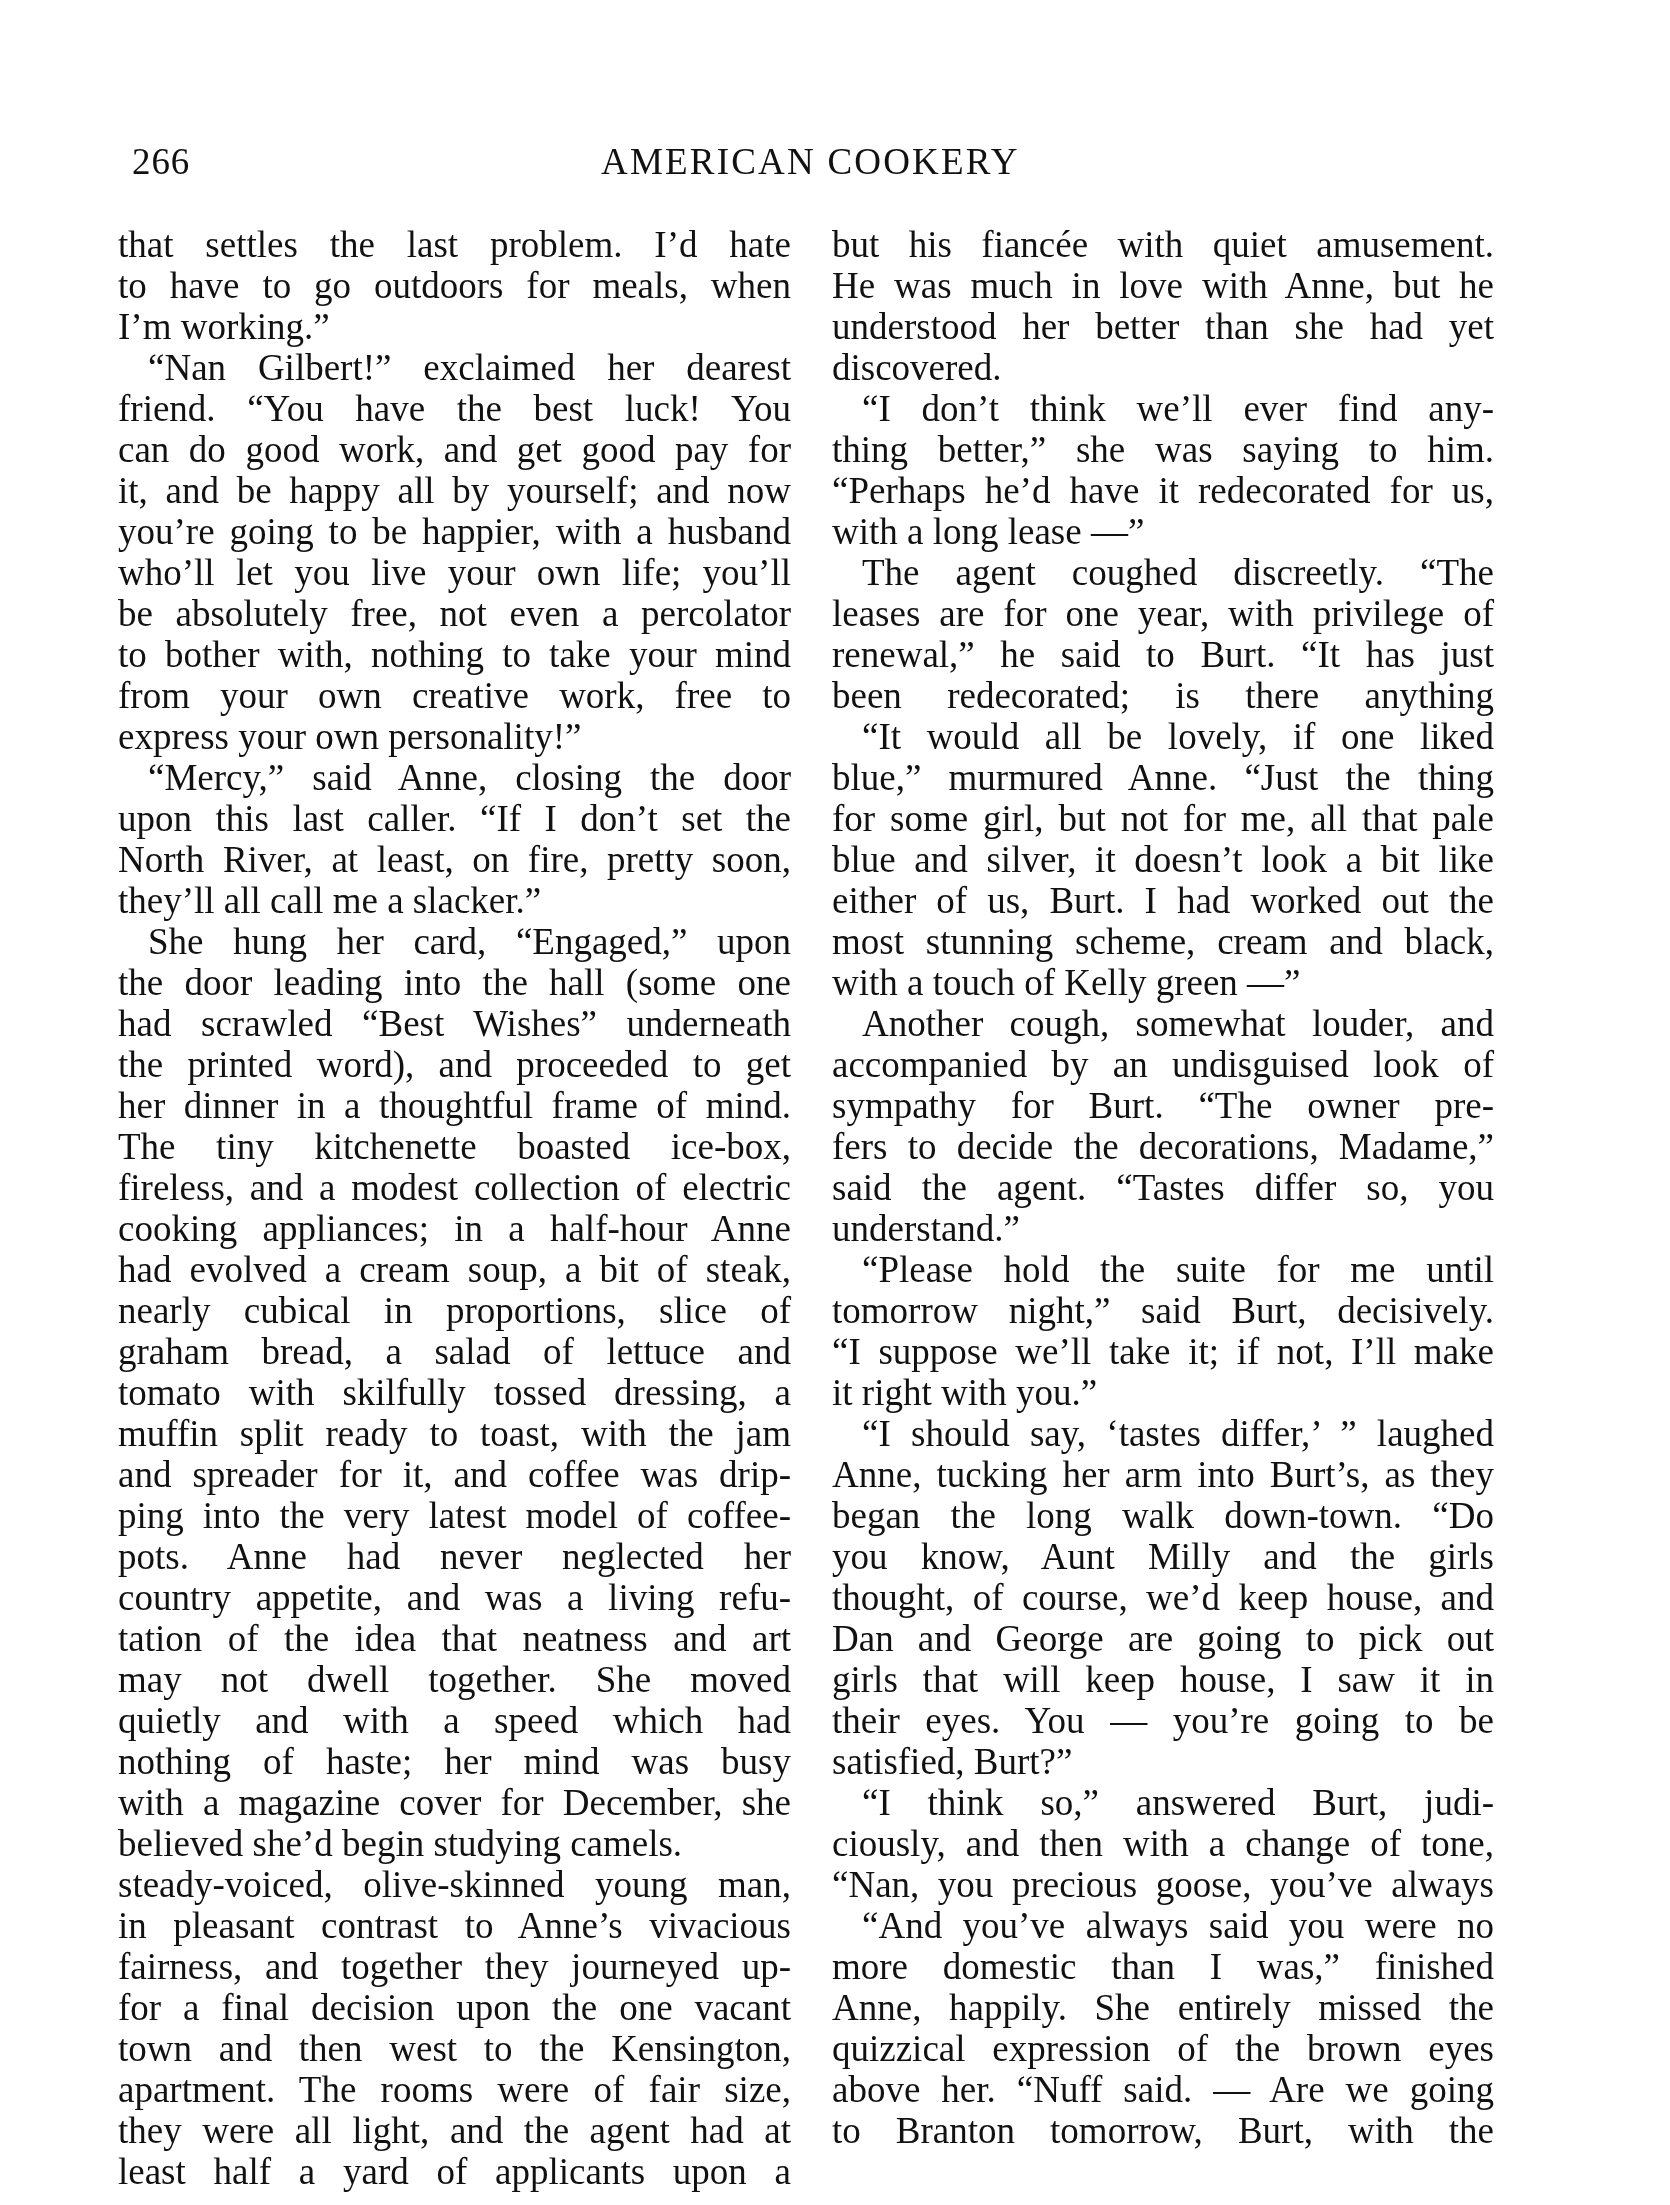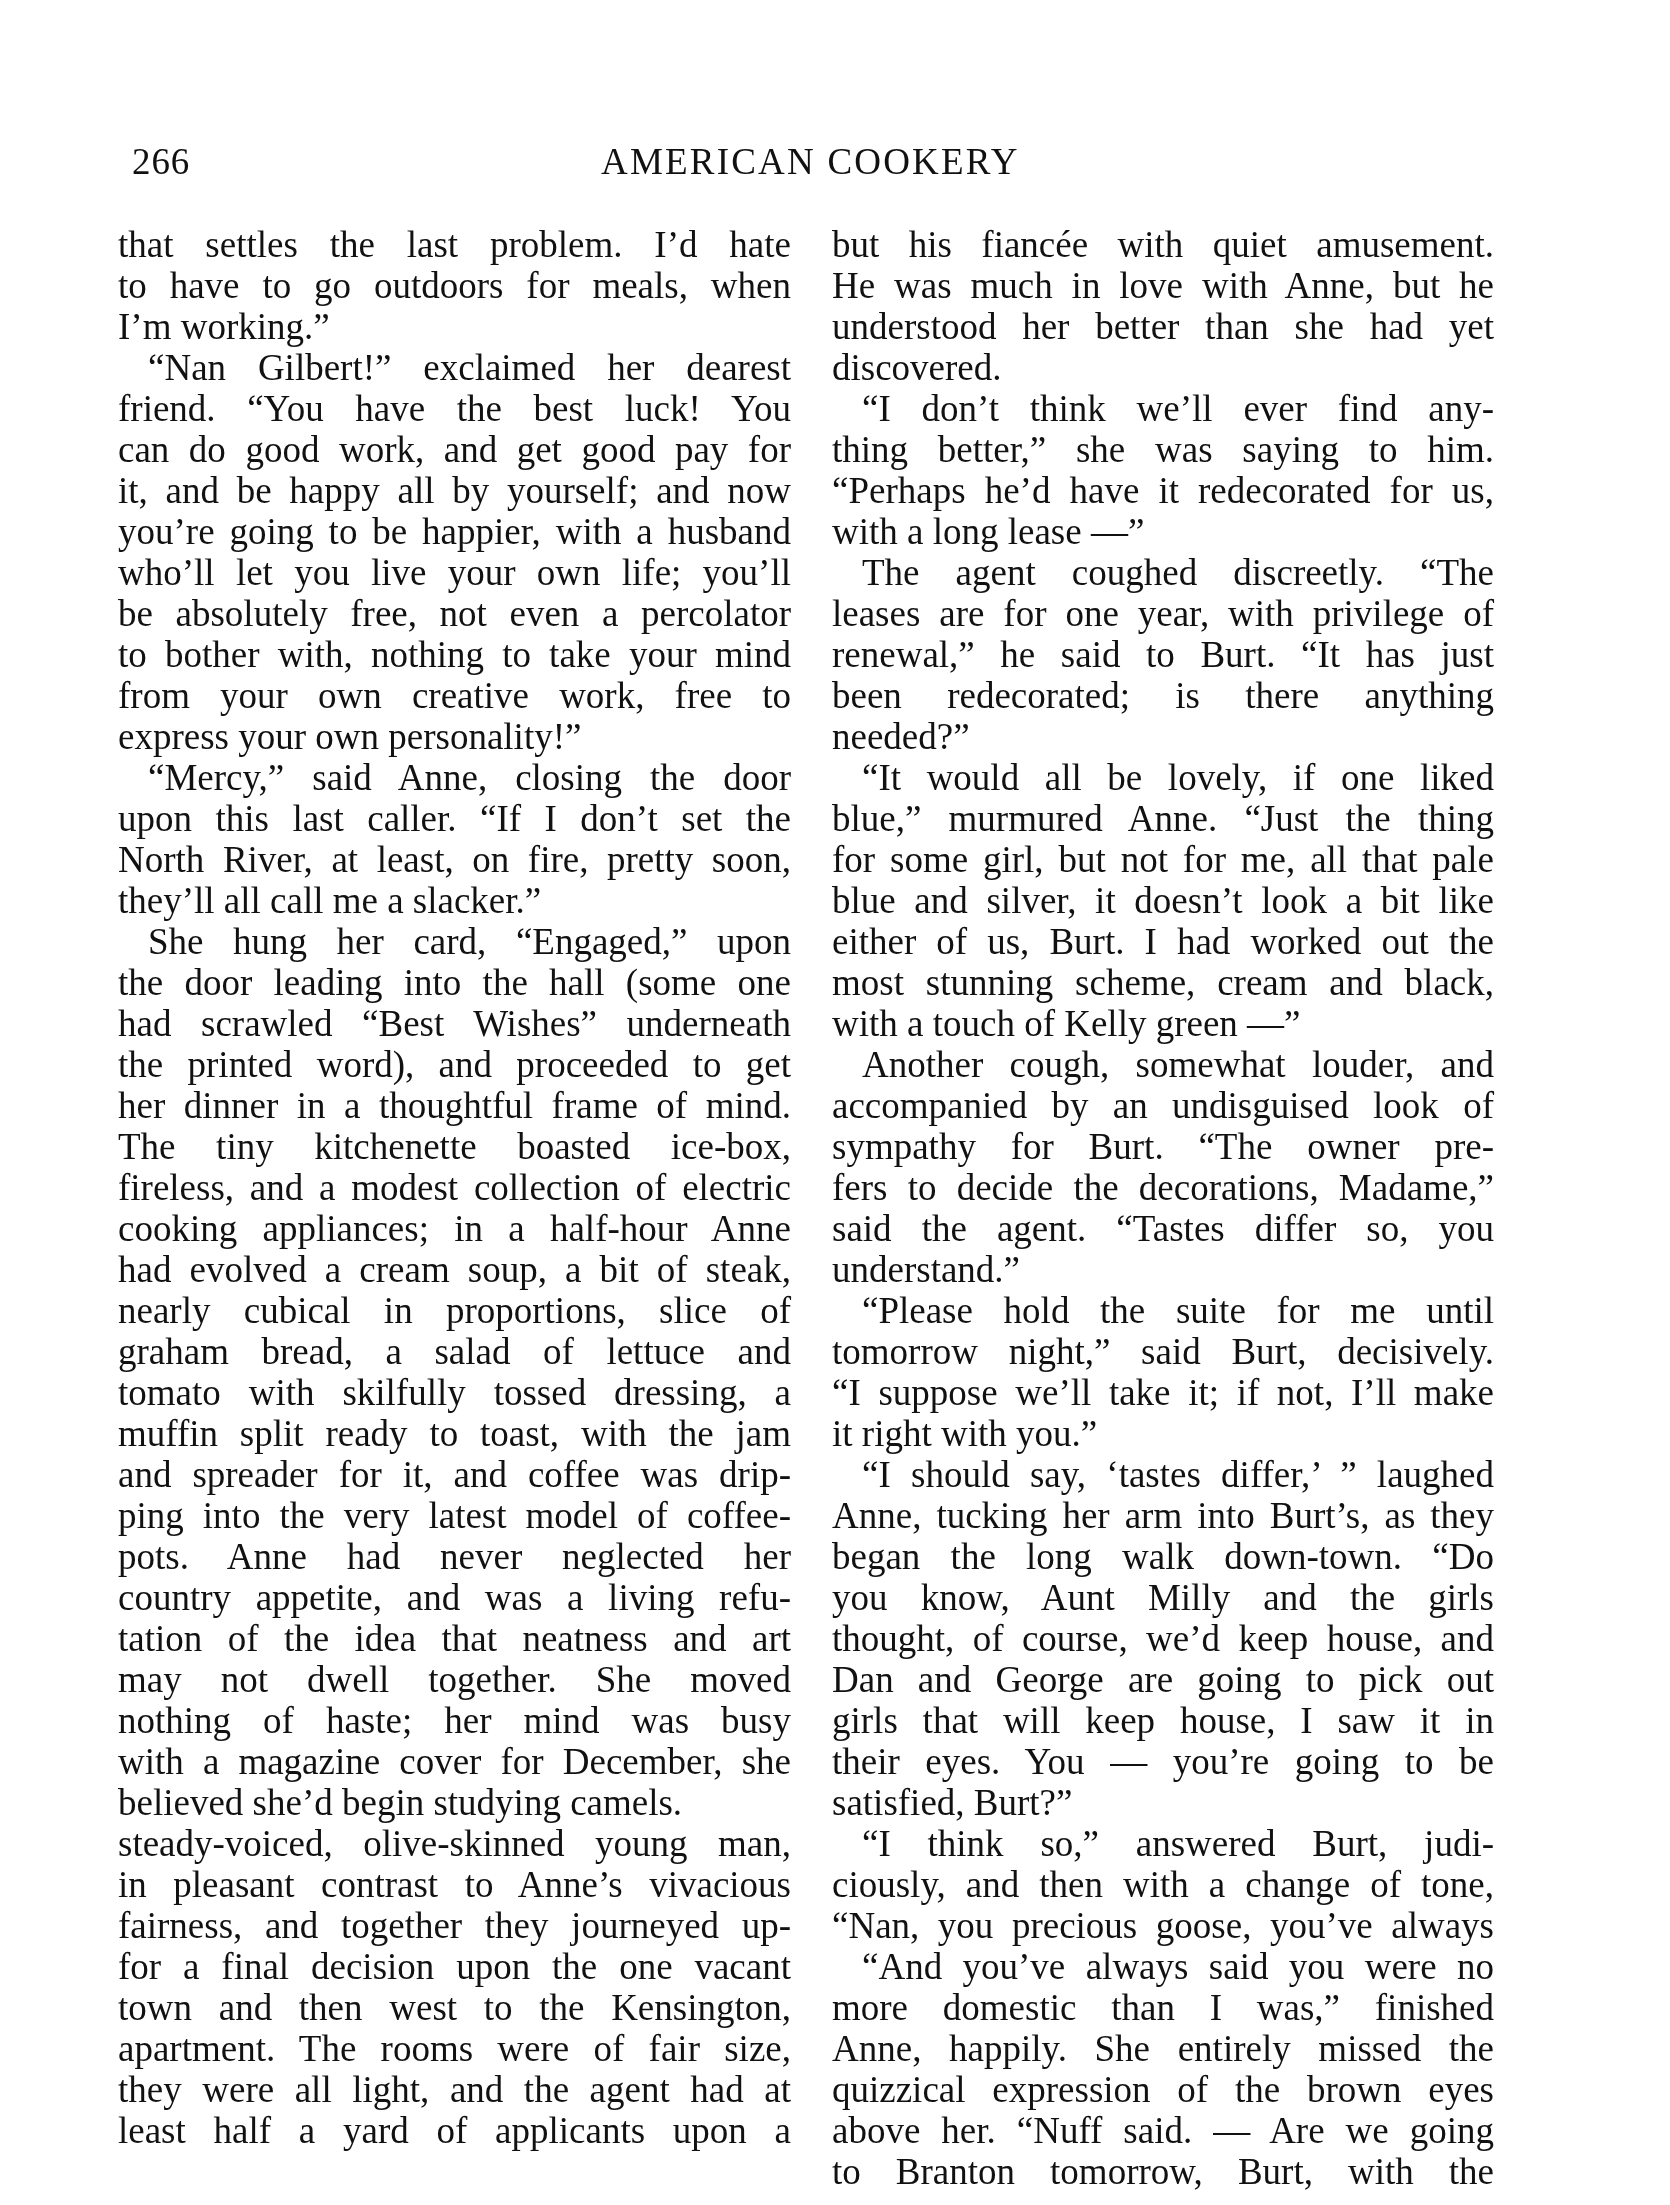--- a/index.html
+++ b/index.html
@@ -54,20 +54,21 @@
     <span class="line">nearly cubical in proportions, slice of</span>
     <span class="line">graham bread, a salad of lettuce and</span>
     <span class="line">tomato with skilfully tossed dressing, a</span>
     <span class="line">muffin split ready to toast, with the jam</span>
     <span class="line">and spreader for it, and coffee was drip-</span>
     <span class="line">ping into the very latest model of coffee-</span>
     <span class="line">pots.  Anne had never neglected her</span>
     <span class="line">country appetite, and was a living refu-</span>
     <span class="line">tation of the idea that neatness and art</span>
     <span class="line">may not dwell together.  She moved</span>
+    <span class="line">quietly and with a speed which had</span>
     <span class="line">nothing of haste; her mind was busy</span>
     <span class="line">with a magazine cover for December, she</span>
     <span class="line last">believed she’d begin studying camels.</span>
     <span class="line">steady-voiced, olive-skinned young man,</span>
     <span class="line">in pleasant contrast to Anne’s vivacious</span>
     <span class="line">fairness, and together they journeyed up-</span>
     <span class="line">for a final decision upon the one vacant</span>
     <span class="line">town and then west to the Kensington,</span>
     <span class="line">apartment. The rooms were of fair size,</span>
     <span class="line">they were all light, and the agent had at</span>
@@ -79,21 +80,20 @@
     <span class="line">understood her better than she had yet</span>
     <span class="line last">discovered.</span>
     <span class="line indent">“I don’t think we’ll ever find any-</span>
     <span class="line">thing better,” she was saying to him.</span>
     <span class="line">“Perhaps he’d have it redecorated for us,</span>
     <span class="line last">with a long lease —”</span>
     <span class="line indent">The agent coughed discreetly.  “The</span>
     <span class="line">leases are for one year, with privilege of</span>
     <span class="line">renewal,” he said to Burt.  “It has just</span>
     <span class="line">been redecorated;   is there anything</span>
-    <span class="line last">needed?”</span>
     <span class="line indent">“It would all be lovely, if one liked</span>
     <span class="line">blue,” murmured Anne.  “Just the thing</span>
     <span class="line">for some girl, but not for me, all that pale</span>
     <span class="line">blue and silver, it doesn’t look a bit like</span>
     <span class="line">either of us, Burt.  I had worked out the</span>
     <span class="line">most stunning scheme, cream and black,</span>
     <span class="line last">with a touch of Kelly green —”</span>
     <span class="line indent">Another cough, somewhat louder, and</span>
     <span class="line">accompanied by an undisguised look of</span>
     <span class="line">sympathy for Burt.  “The owner pre-</span>

